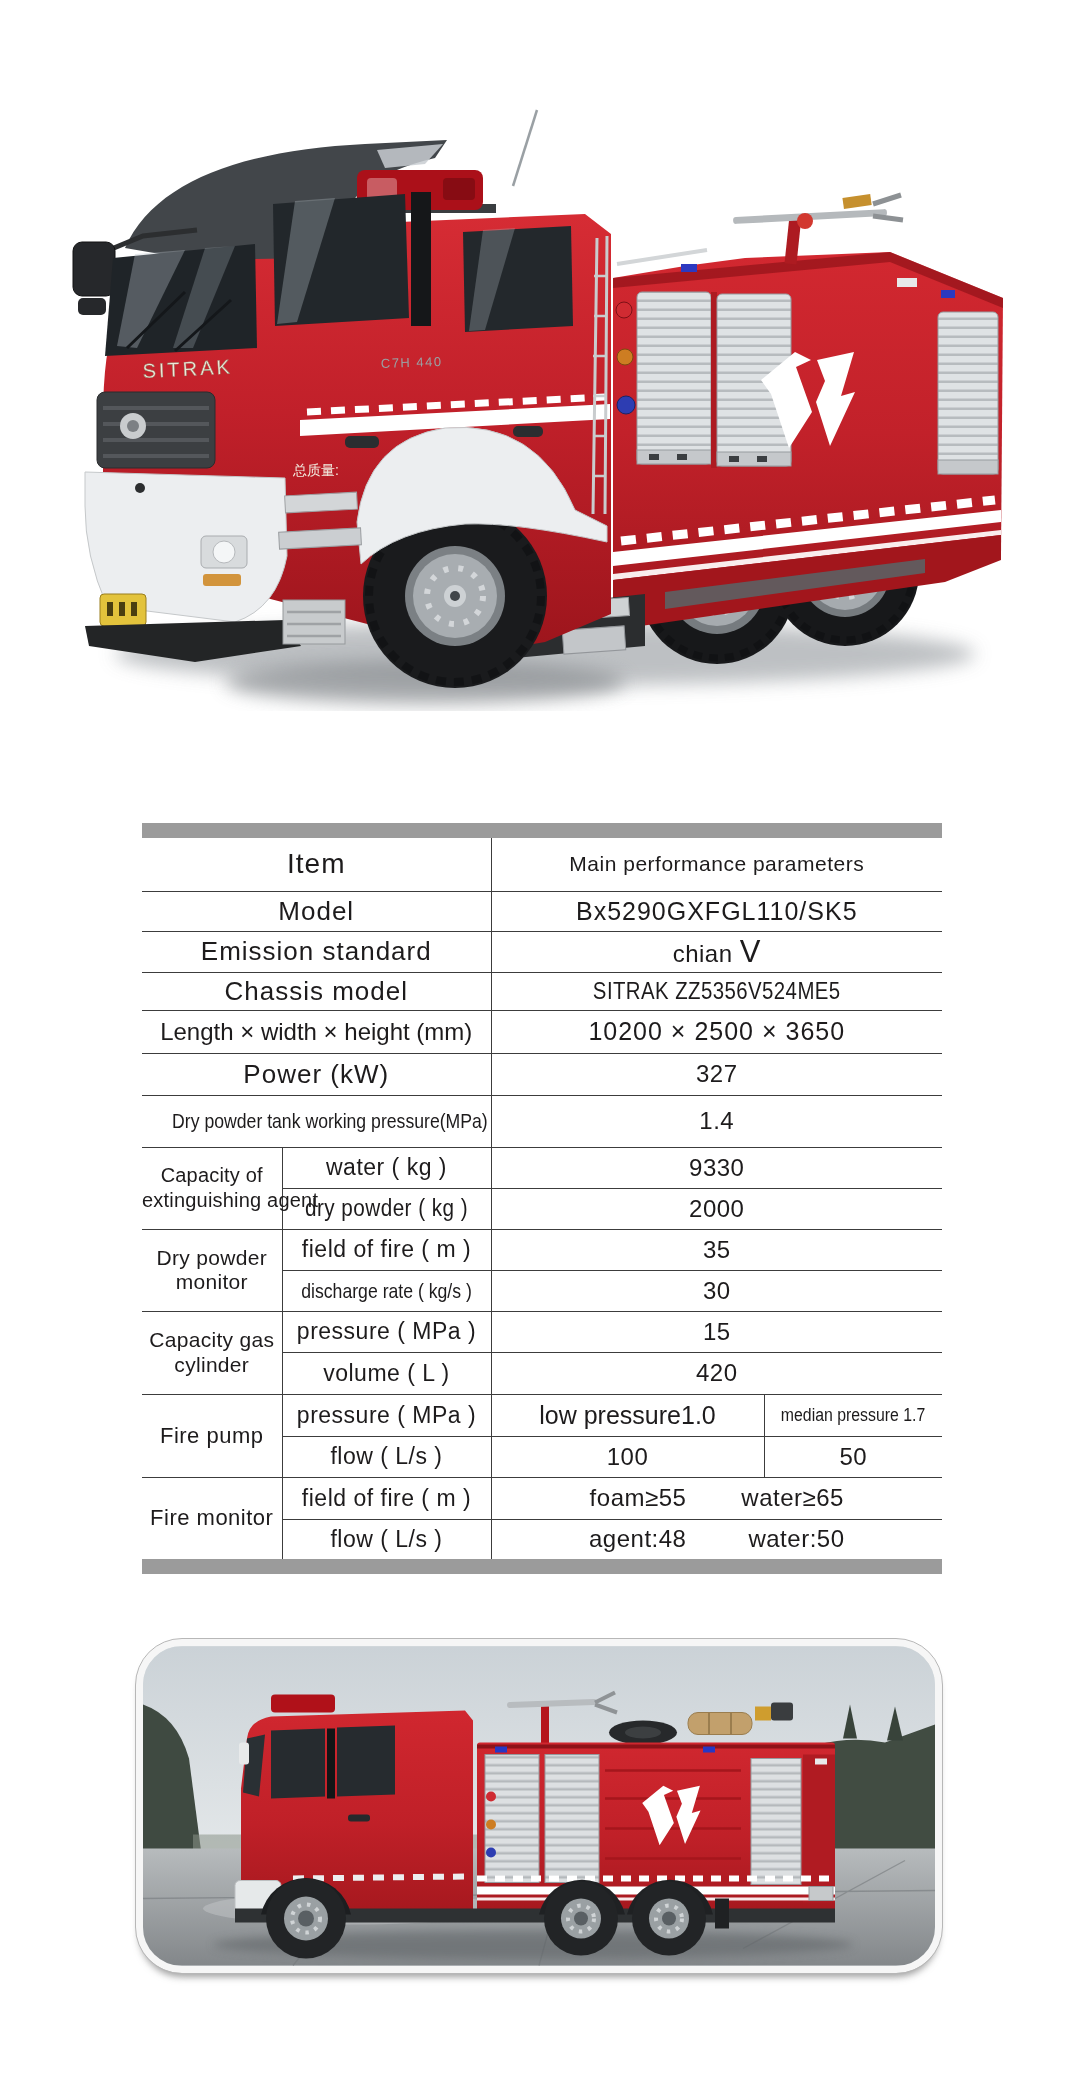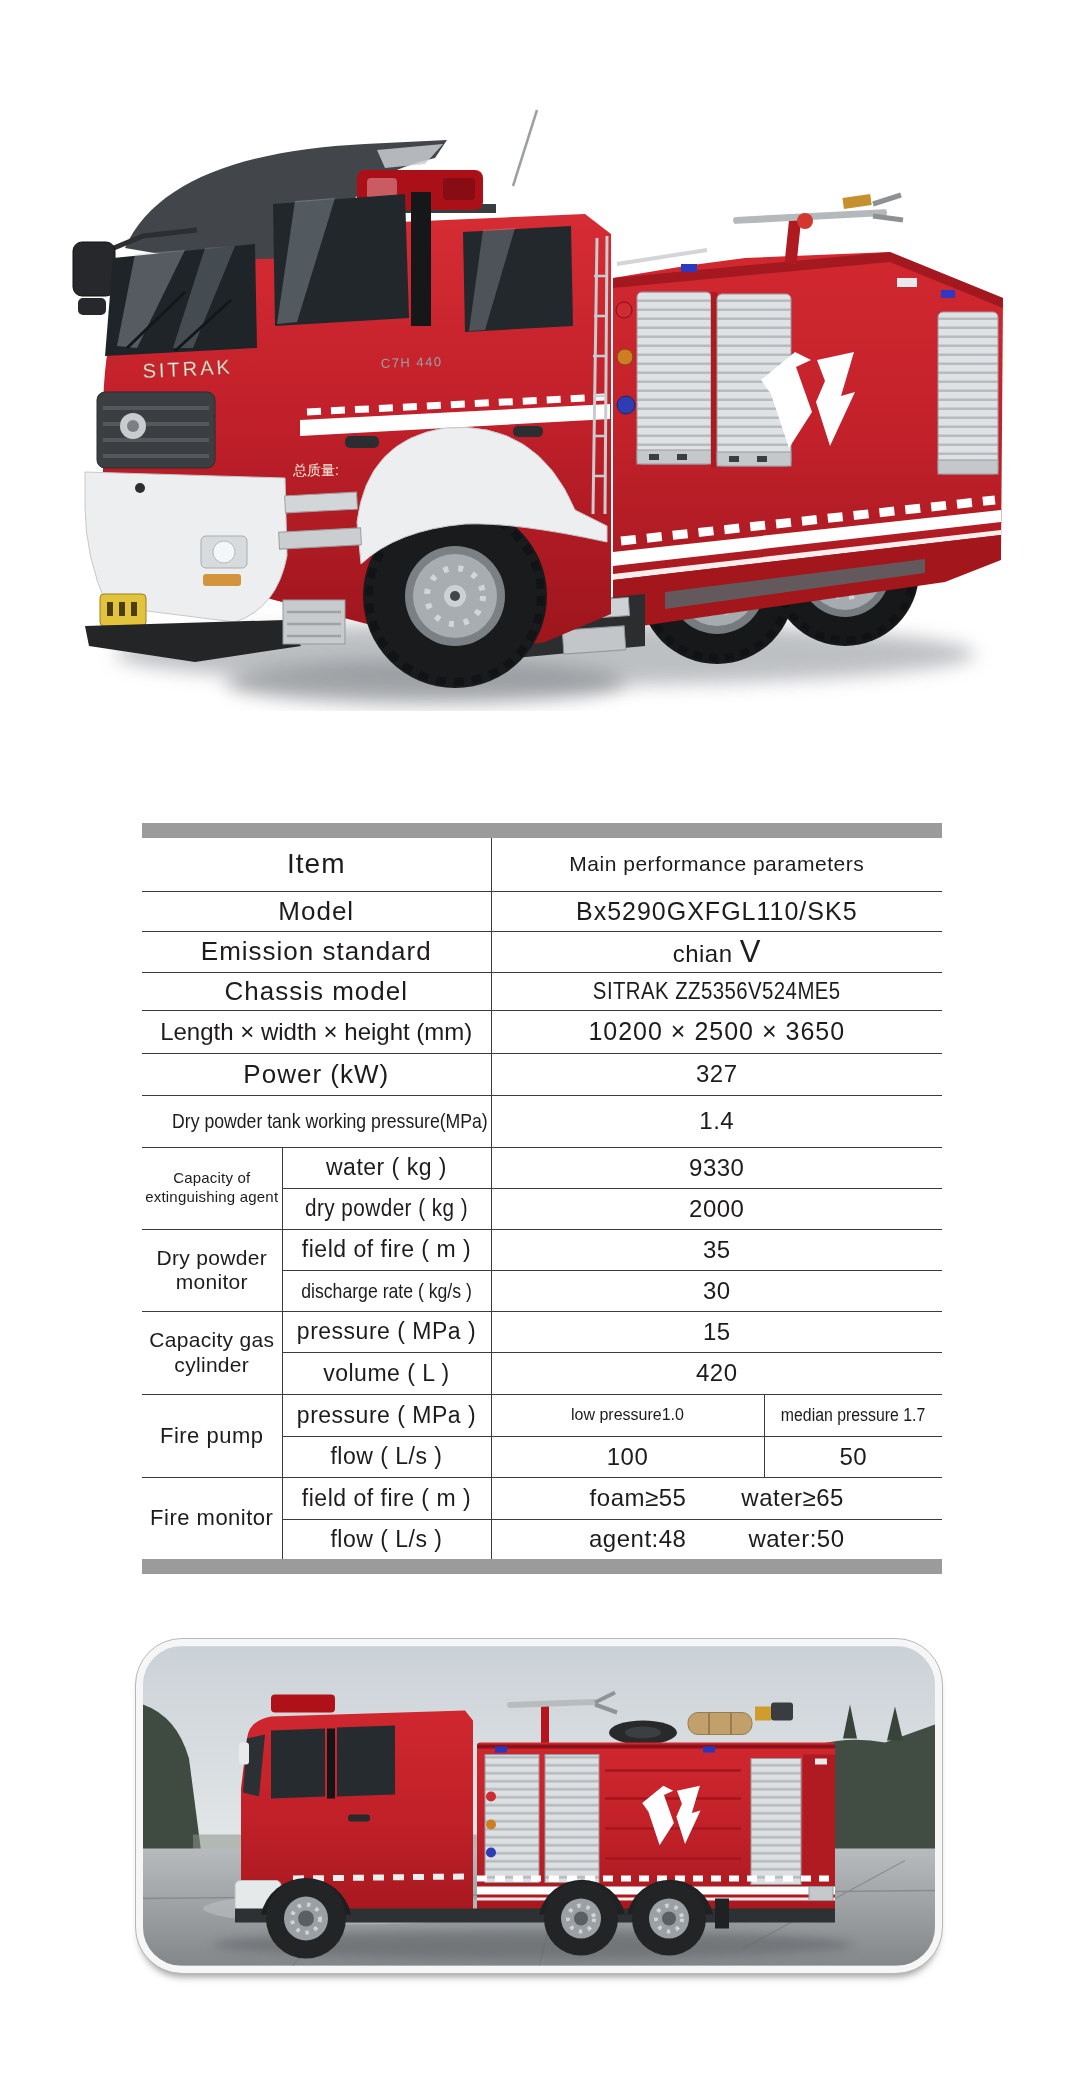--- a/index.html
+++ b/index.html
@@ -32,27 +32,27 @@
   .t-item{font-size:28px;letter-spacing:1px;}
   .t-vhead{font-size:21px;letter-spacing:.5px;}
   .t-lbl{font-size:26px;letter-spacing:1px;}
   .t-lbl-dim{font-size:24px;letter-spacing:0;}
   .t-val{font-size:24px;letter-spacing:.5px;}
   .t-val-lg{font-size:25px;letter-spacing:1px;}
   .cond{display:inline-block;transform:scaleX(.85);}
   .cond90{display:inline-block;transform:scaleX(.9);}
   .t-tank{font-size:21px;}
   .t-tank span{display:inline-block;transform:scaleX(.84);}
-  .t-grp-sm{font-size:15px;line-height:1.25;letter-spacing:.2px;}
+  .t-grp-sm{font-size:20px;line-height:1.25;letter-spacing:.2px;}
   .t-grp{font-size:21px;line-height:1.15;letter-spacing:.3px;}
   .t-grp1{font-size:22px;letter-spacing:.5px;margin-top:40px;}
   .t-sub{font-size:23px;letter-spacing:.5px;}
   .t-sub-c{font-size:21px;}
   .t-sub-c span{display:inline-block;transform:scaleX(.84);}
-  .t-low{font-size:16px;}
+  .t-low{font-size:25px;}
   .t-med{font-size:18px;}
   .t-med span{display:inline-block;transform:scaleX(.88);}
   .t-grade{font-size:31px;font-weight:400;}
   .pair{display:flex;justify-content:center;align-items:center;gap:55px;font-size:24px;letter-spacing:.5px;}
   .pair2{gap:62px;}
 </style>
 </head>
 <body>
 
 <div class="photo-top">

